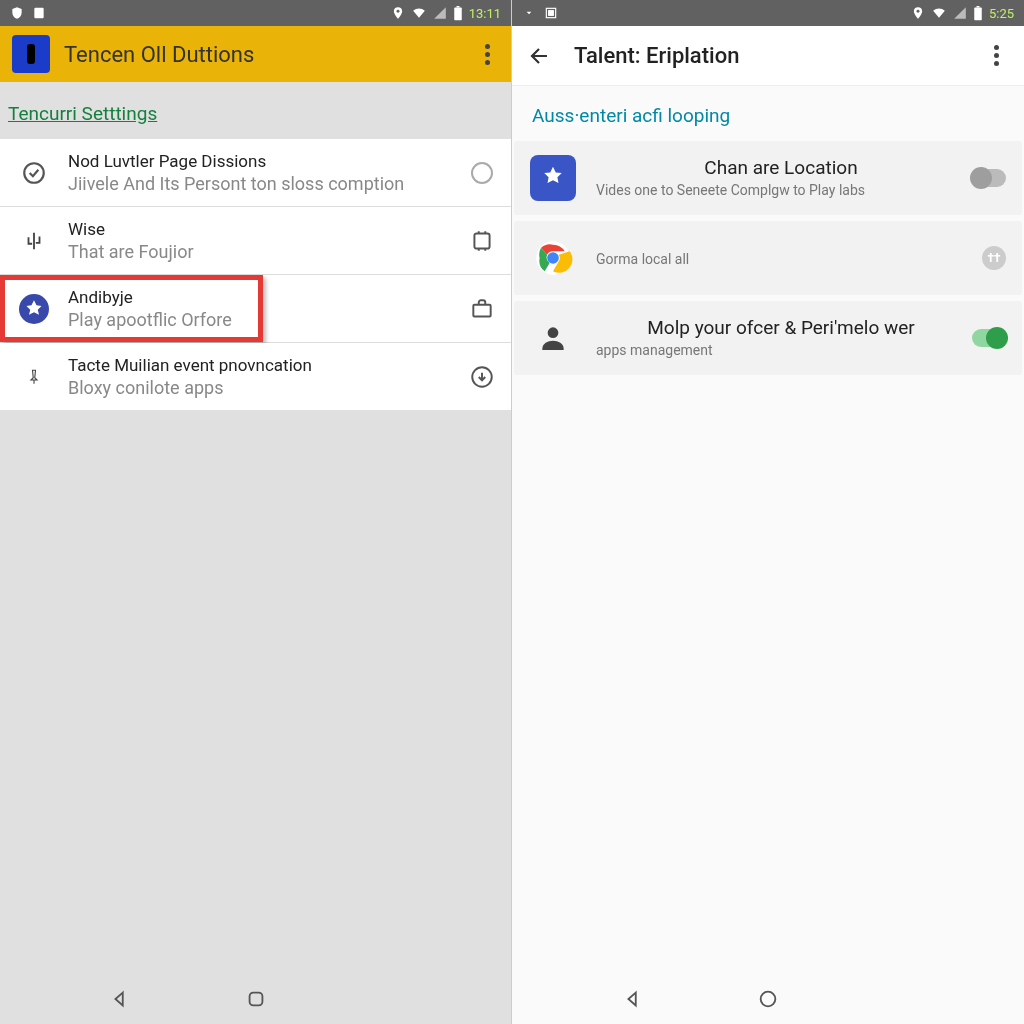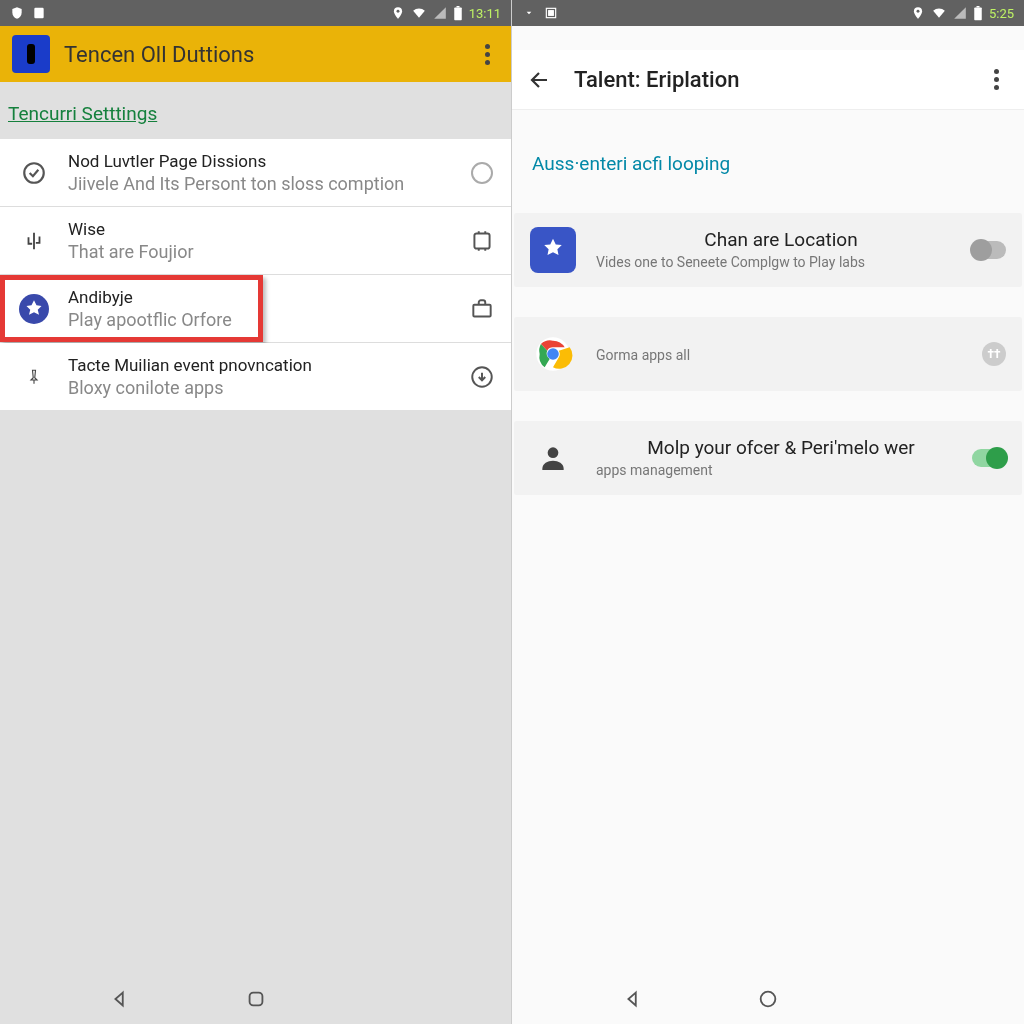--- a/index.html
+++ b/index.html
@@ -1,19 +1,19 @@
 <!DOCTYPE html>
 <html><head>
 <meta charset="utf-8">
 <style>
 * { margin:0; padding:0; box-sizing:border-box; font-family:Roboto,Arial,sans-serif; }
 body { width:1024px; height:1024px; background:#fff; display:flex; }
 .panel { width:512px; height:1024px; display:flex; flex-direction:column; position:relative; }
 .panel-left { background:#e0e0e0; border-right:1px solid #ccc; }
-.panel-right { background:#fafafa;gap:24px; }
+.panel-right { background:#fafafa; }
 
 
 .statusbar { height:26px; background:#616161; display:flex; align-items:center; padding:0 10px; color:#bef264; font-size:13px; }
 .statusbar .sb-left { display:flex; gap:8px; }
 .statusbar .sb-right { margin-left:auto; display:flex; gap:6px; align-items:center; }
 
 
 .header-left { height:56px; background:#eab308; display:flex; align-items:center; padding:0 12px; }
 .app-icon-left { width:38px; height:38px; background:#1a3cc9; border-radius:4px; margin-right:14px; display:flex; align-items:center; justify-content:center; }
 .app-icon-left::after { content:""; width:8px; height:20px; background:#000; border-radius:3px; }
@@ -290,21 +290,21 @@
       <svg width="40" height="40" viewBox="0 0 48 48">
           <circle cx="24" cy="24" r="20" fill="#fff"></circle>
           <path d="M24 8a16 16 0 0 1 14 8H24a8 8 0 0 0-7 4L9.5 12A16 16 0 0 1 24 8z" fill="#ea4335"></path>
           <path d="M8 24a16 16 0 0 1 1.5-12L17 20a8 8 0 0 0 3 10l-6 10A16 16 0 0 1 8 24z" fill="#34a853"></path>
           <path d="M24 40l7-12a8 8 0 0 0 0-8l13-4a16 16 0 0 1-20 24z" fill="#fbbc05"></path>
           <circle cx="24" cy="24" r="7" fill="#4285f4"></circle>
           <circle cx="24" cy="24" r="5.5" fill="#fff" opacity="0"></circle>
         </svg>
     </div>
     <div class="card-text">
-      <div class="card-sub">Gorma apps all</div>
+      <div class="card-sub">Gorma local all</div>
     </div>
     <div class="card-ctrl">
         <div class="info-circle">††</div>
       </div>
   </div>
 
   <div class="card">
     <div class="card-icon">
       <svg width="32" height="32" viewBox="0 0 24 24" fill="#444">
           <circle cx="12" cy="8" r="4"></circle>

